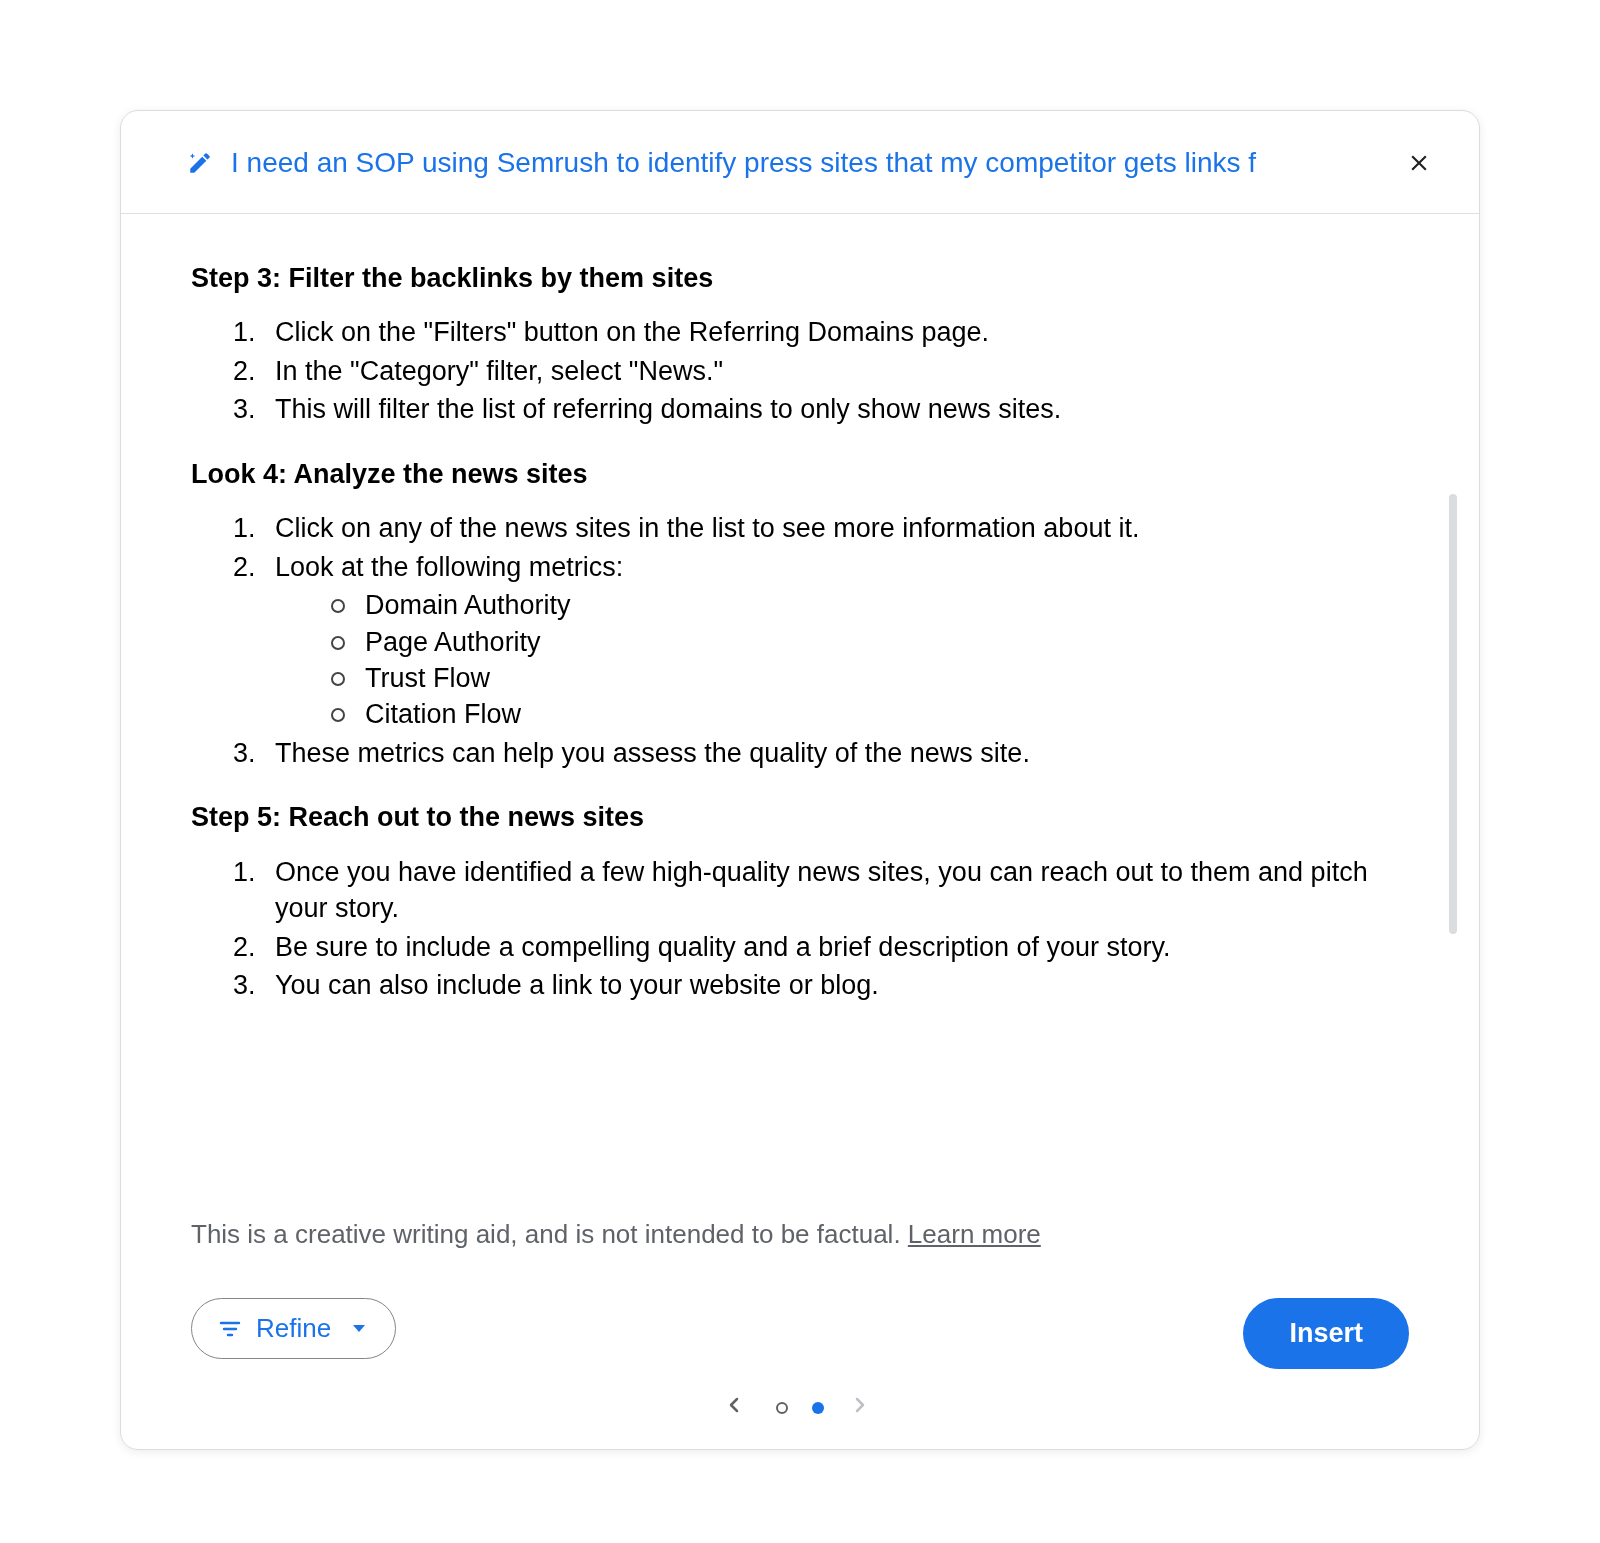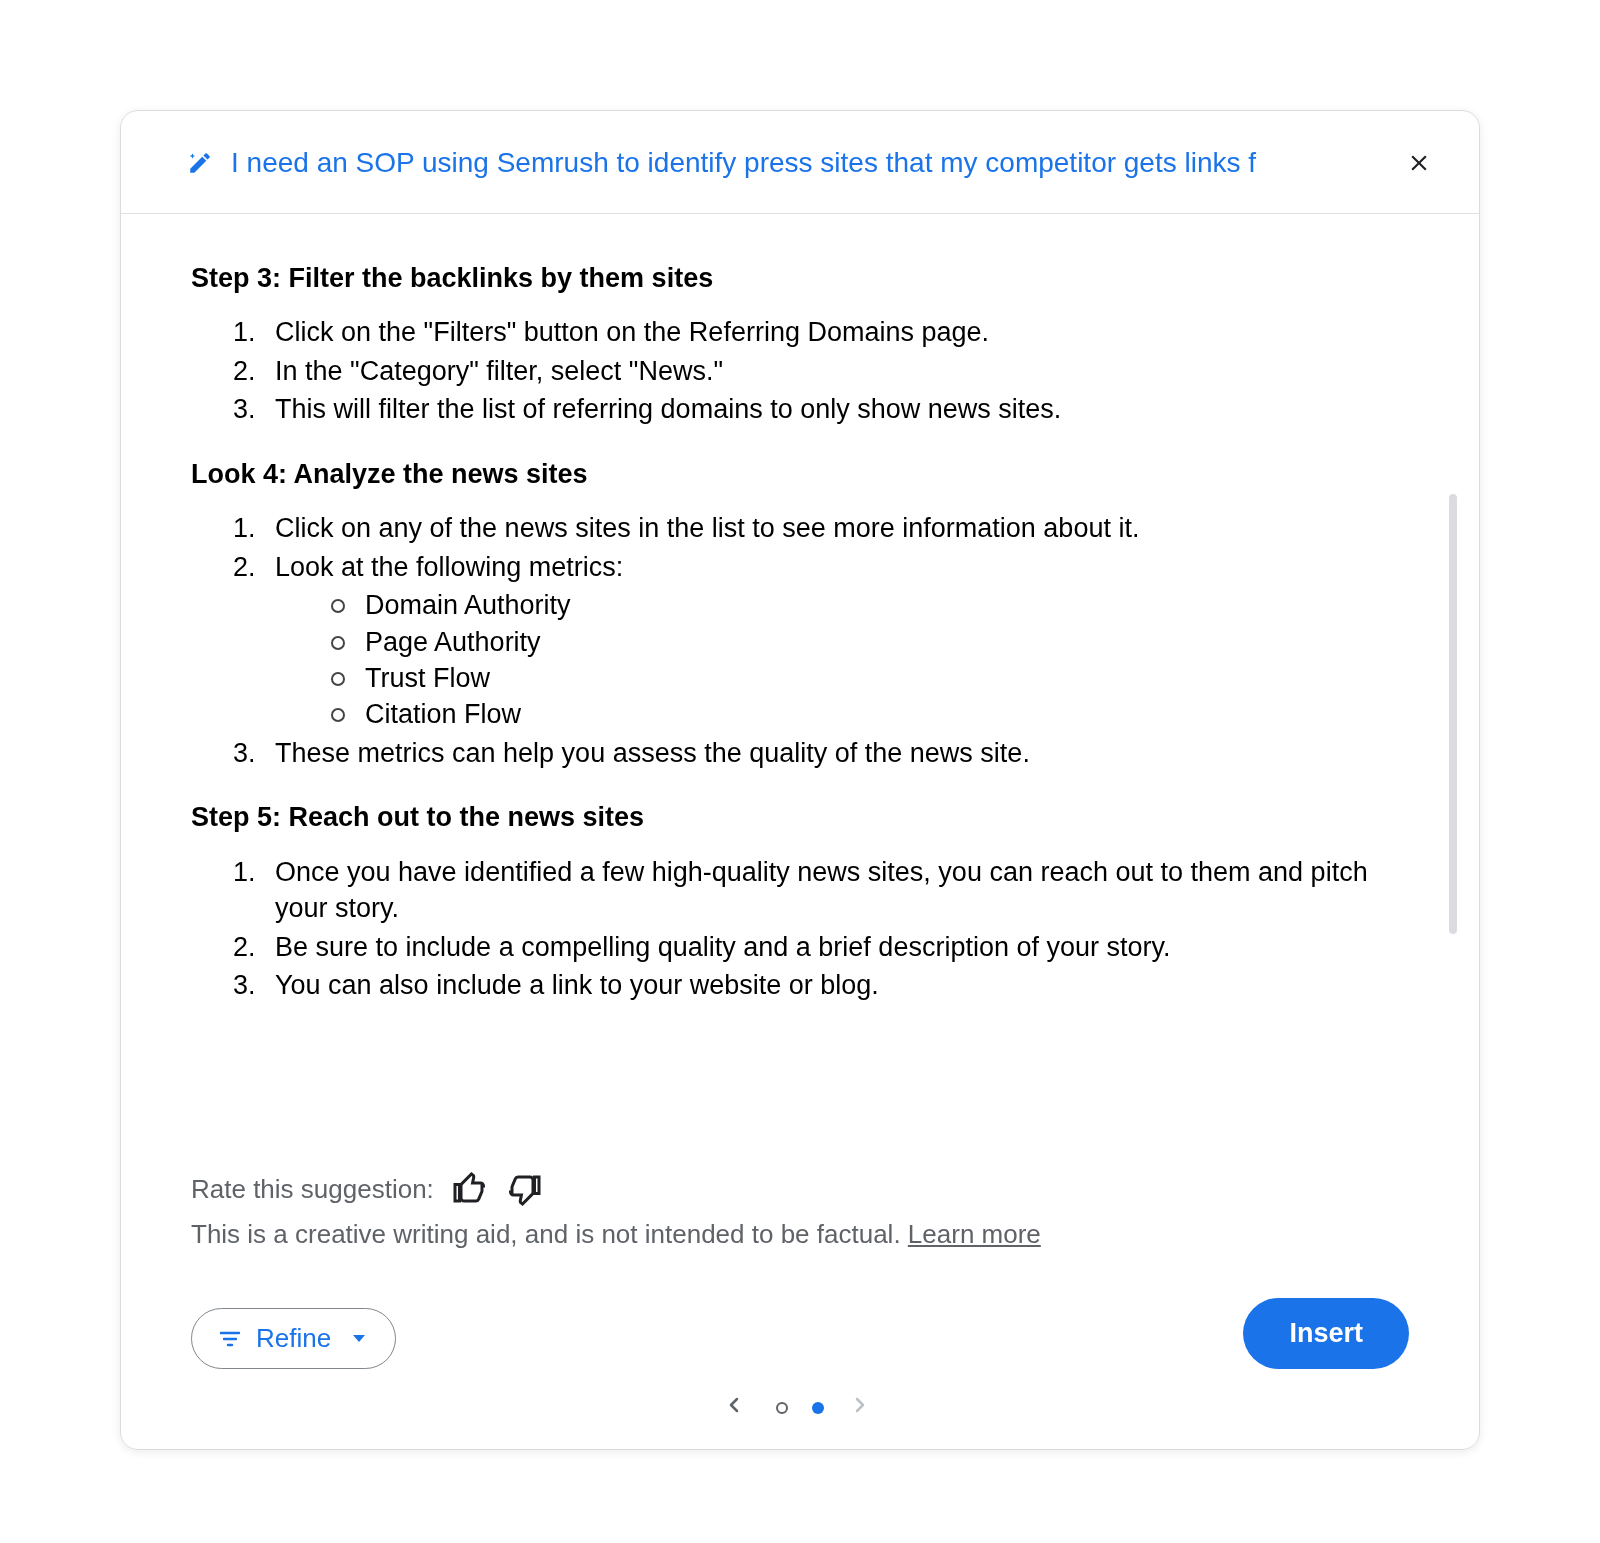--- a/index.html
+++ b/index.html
@@ -129,21 +129,21 @@
     font-size: 26px;
     margin-top: 12px;
   }
   .disclaimer a {
     color: #5f6368;
     text-decoration: underline;
     cursor: pointer;
   }
   .action-row {
     display: flex;
-    align-items: flex-end;
+    align-items: flex-start;
     justify-content: space-between;
     margin-top: 48px;
   }
   .refine-btn {
     display: inline-flex;
     align-items: center;
     gap: 14px;
     border: 1px solid #80868b;
     border-radius: 999px;
     padding: 14px 30px 14px 26px;
@@ -244,33 +244,20 @@
       <ol class="numlist">
         <li>Once you have identified a few high-quality news sites, you can reach out to them and pitch your story.</li>
         <li>Be sure to include a compelling quality and a brief description of your story.</li>
         <li>You can also include a link to your website or blog.</li>
       </ol>
 
       <div class="scroll-indicator"></div>
     </div>
 
     <div class="footer">
-      <div class="rate-row">
-        <span>Rate this suggestion:</span>
-        <span class="thumb">
-          <svg viewBox="0 0 24 24" width="36" height="36">
-            <path fill="none" stroke="#202124" stroke-width="2" d="M2 20h3V9H2v11zm19-10c0-1.1-.9-2-2-2h-5.3l.8-3.8v-.3c0-.4-.2-.8-.4-1.1L13 2 6.6 8.4C6.2 8.8 6 9.3 6 9.8V18c0 1.1.9 2 2 2h8c.8 0 1.5-.5 1.8-1.2l2.1-5c.1-.2.1-.5.1-.8v-3z"></path>
-          </svg>
-        </span>
-        <span class="thumb">
-          <svg viewBox="0 0 24 24" width="36" height="36">
-            <path fill="none" stroke="#202124" stroke-width="2" d="M22 4h-3v11h3V4zM3 14c0 1.1.9 2 2 2h5.3l-.8 3.8v.3c0 .4.2.8.4 1.1L11 22l6.4-6.4c.4-.4.6-.9.6-1.4V6c0-1.1-.9-2-2-2H8c-.8 0-1.5.5-1.8 1.2l-2.1 5c-.1.2-.1.5-.1.8v3z"></path>
-          </svg>
-        </span>
-      </div>
       <div class="disclaimer">
         <span>This is a creative writing aid, and is not intended to be factual. </span><a>Learn more</a>
       </div>
 
       <div class="action-row">
         <div class="refine-btn">
           <svg viewBox="0 0 24 24" width="24" height="24">
             <path d="M3 6h18M6 12h12M10 18h4" stroke="#1a73e8" stroke-width="2.4" stroke-linecap="round" fill="none"></path>
           </svg>
           <span>Refine</span>

